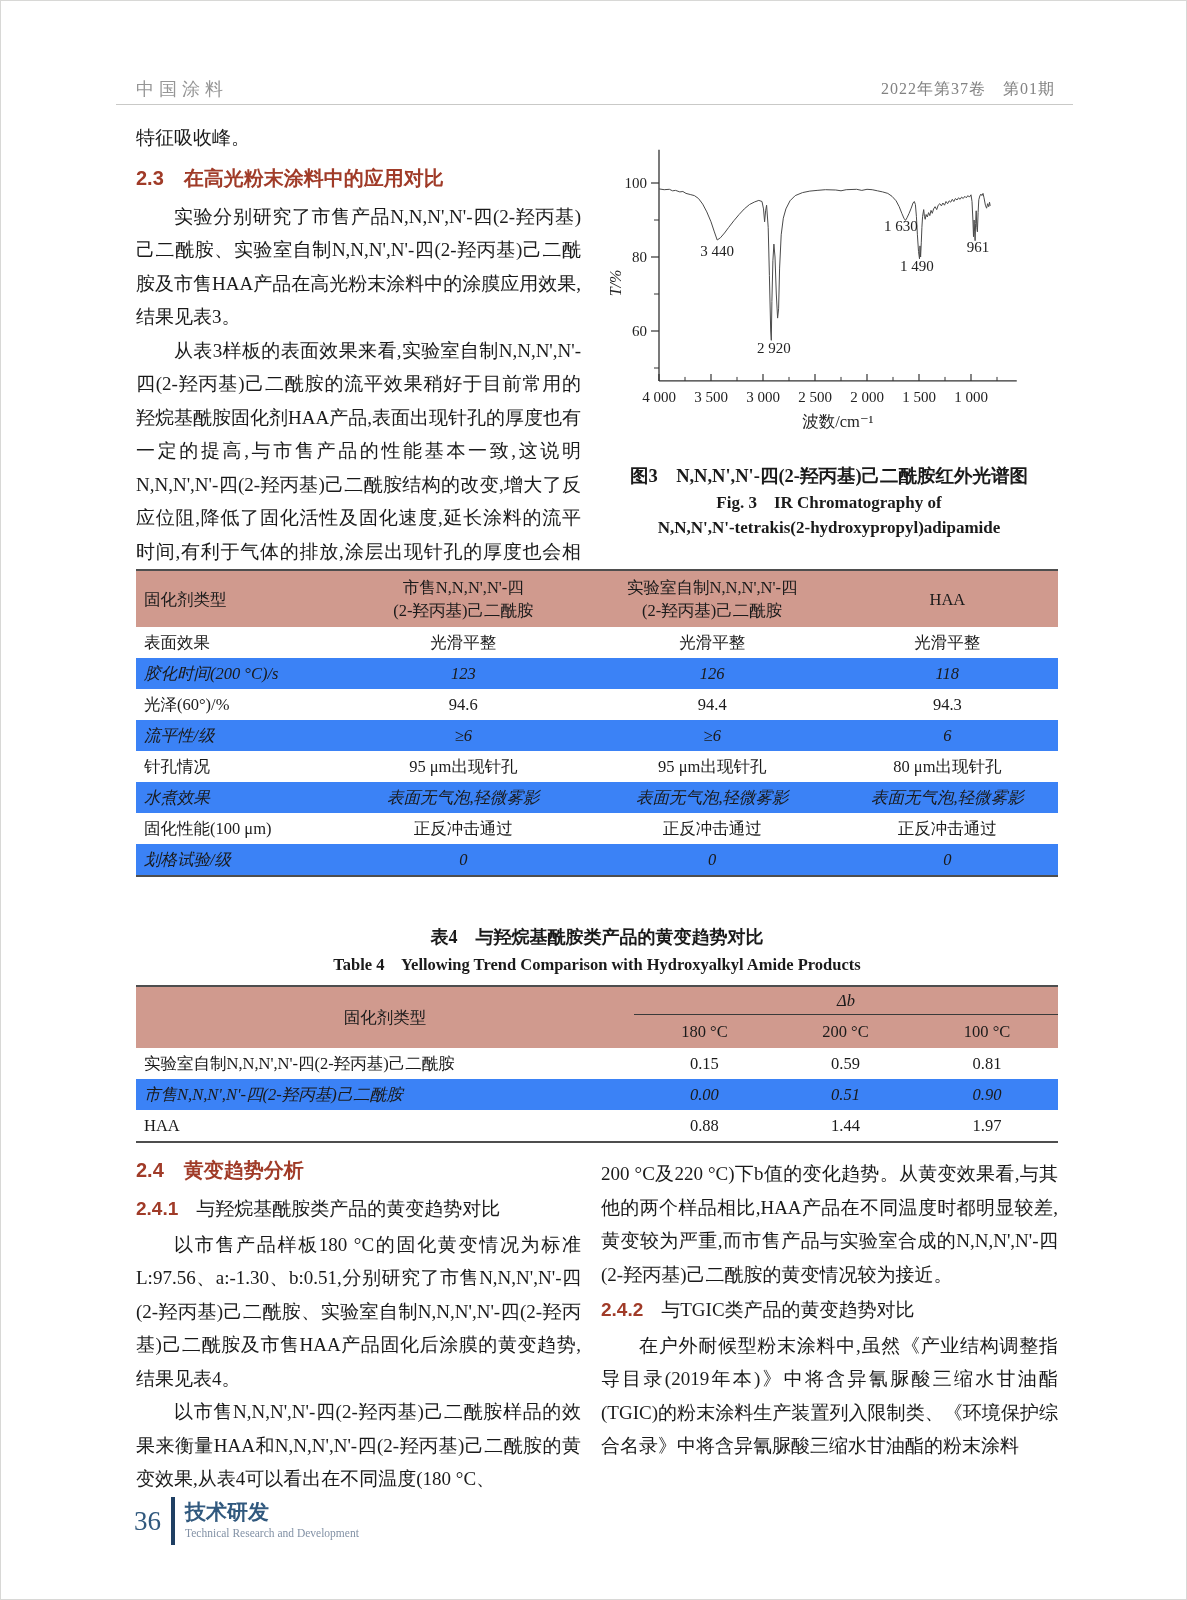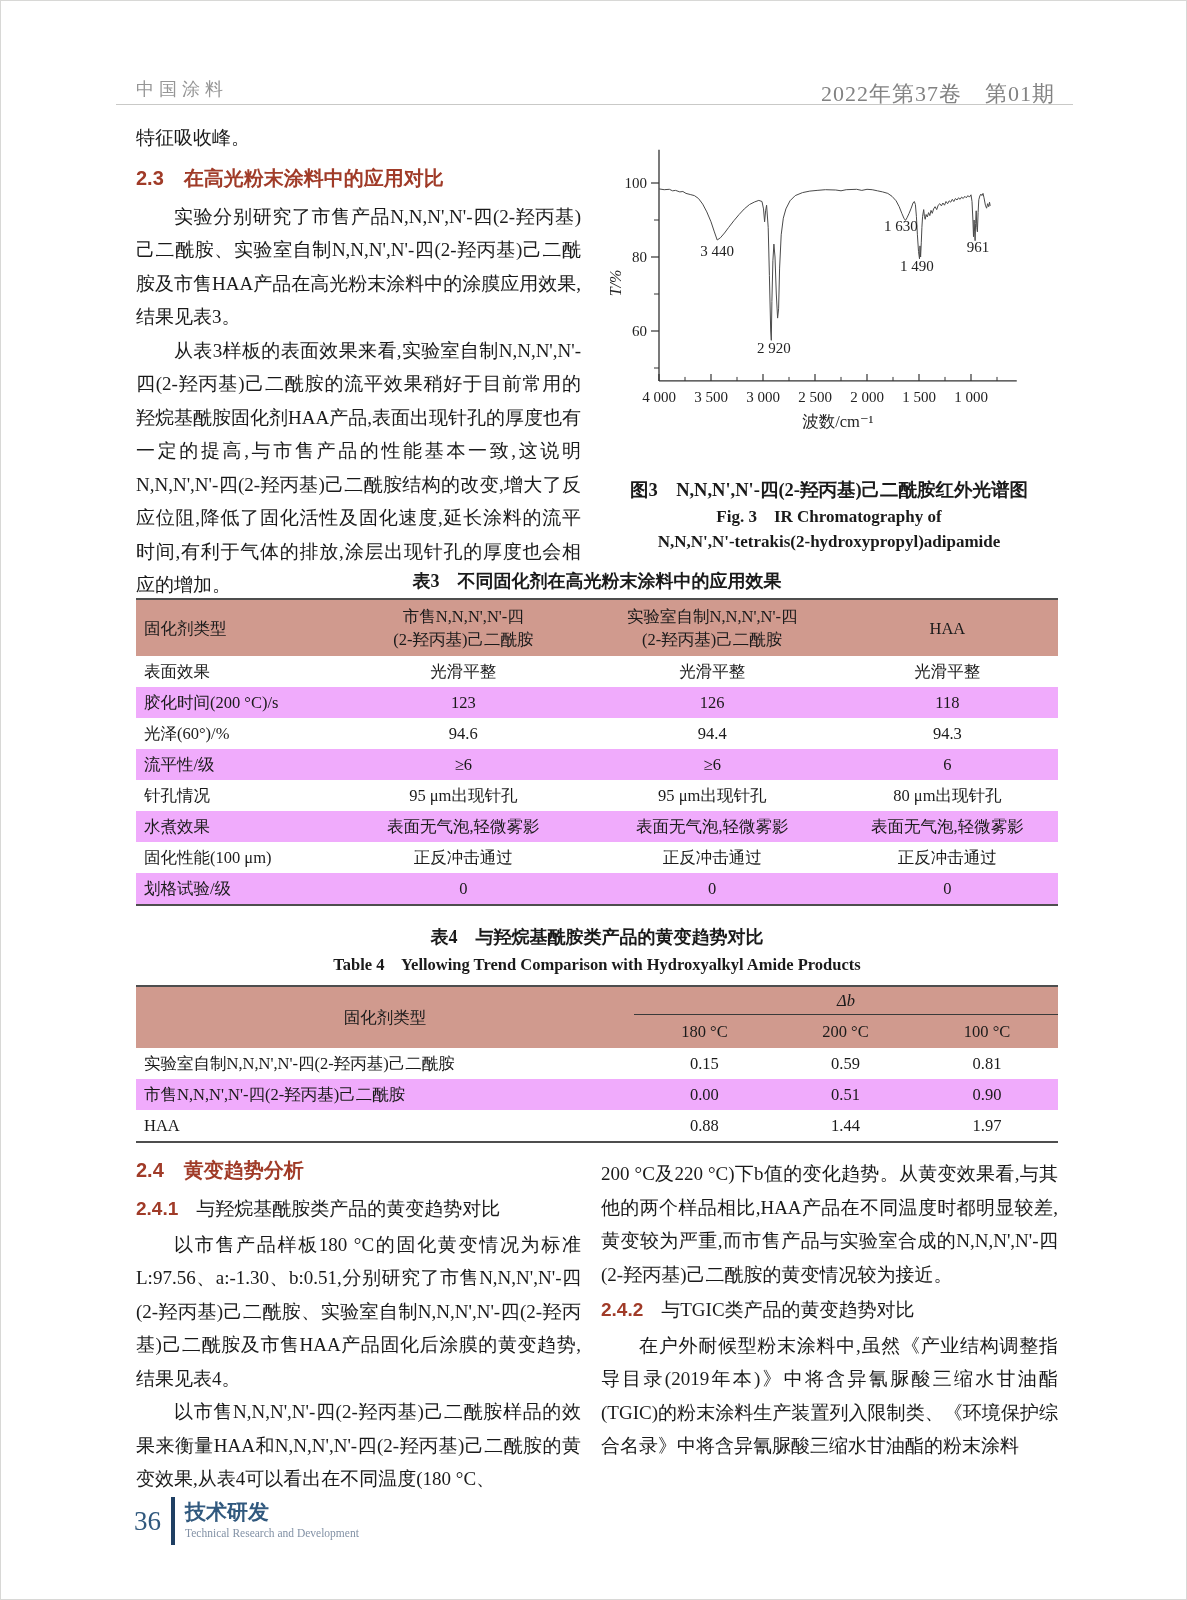--- a/index.html
+++ b/index.html
@@ -3,49 +3,49 @@
 <meta charset="utf-8">
 <style>
   html,body{margin:0;padding:0;background:#ffffff;}
   .page{
     position:relative; width:1187px; height:1600px; background:#ffffff;
     border:1px solid #d8d8d6; box-sizing:border-box; overflow:hidden;
     font-family:"Liberation Serif","DejaVu Serif",serif; color:#1a1a1a;
   }
   
   .hdr-left{position:absolute; left:135px; top:76px; font-size:18px; color:#969696; letter-spacing:5px;}
-  .hdr-right{position:absolute; right:131px; top:78px; font-size:22px; color:#828282; letter-spacing:1px;}
+  .hdr-right{position:absolute; right:131px; top:78px; font-size:16px; color:#828282; letter-spacing:1px;}
   .hdr-rule{position:absolute; left:115px; right:113px; top:103px; height:1px; background:#c9c9c7;}
   
   .col-left-top{position:absolute; left:135px; top:120px; width:445px;}
   .col-right-fig{position:absolute; left:598px; top:110px; width:460px;}
   .col-left-bot{position:absolute; left:135px; top:1156px; width:445px;}
   .col-right-bot{position:absolute; left:600px; top:1156px; width:457px;}
   p{margin:0; text-indent:2em; text-align:justify; line-height:33.5px; font-size:19px;}
   .noindent{text-indent:0;}
   .sec{margin:10px 0 8px 0; color:#a03b28; font-family:"Liberation Sans","DejaVu Sans",sans-serif; font-weight:bold; font-size:20px;}
   .sec .num{margin-right:20px;}
   .subsec{margin:2px 0 2px 0; font-size:19px; line-height:33.5px;}
   .subsec .num{color:#a03b28; font-family:"Liberation Sans","DejaVu Sans",sans-serif; font-weight:bold; margin-right:18px;margin-top:8px;}
   
-  .figcap-cn{margin-top:14px; text-align:center; font-weight:bold; font-size:18.5px; line-height:27px;}
+  .figcap-cn{text-align:center; font-weight:bold; font-size:18.5px; line-height:27px;}
   .figcap-en{text-align:center; font-weight:bold; font-size:17px; line-height:25px;}
   
   .tblwrap3{position:absolute; left:135px; top:568px; width:922px;}
   .tblwrap4{position:absolute; left:135px; top:924px; width:922px;}
   .tbl-title-cn{text-align:center; font-weight:bold; font-size:18px; margin-bottom:5px;}
   .tbl-title-en{text-align:center; font-weight:bold; font-size:16.5px; margin-bottom:9px;}
   table.datatable{border-collapse:collapse; width:100%; font-size:16.5px;
     border-top:2px solid #4e4e4e; border-bottom:2px solid #4e4e4e; table-layout:fixed;}
   table.datatable th{background:#d09a8e; font-weight:normal; text-align:center;
     white-space:pre-line; line-height:23px; padding:5px 4px;}
   table.datatable th.lblh{text-align:left; padding-left:8px;}
   table.datatable td{text-align:center; height:29px; padding:1px 4px; line-height:26px;}
   table.datatable td.lbl{text-align:left; padding-left:8px;}
-  table.datatable tr.shade td{background:#f0abfc;}
+  table.datatable tr.shade td{background:#3b82f6;font-style:italic;}
   
   .t4 th.grp{font-style:italic; border-bottom:1.5px solid #3a3a3a; padding:2px 4px;}
   .t4 th{padding:3px 4px;}
   .t4 td.lbl{padding-left:32px;}
   
   .footer{position:absolute; left:133px; top:1496px; display:flex; align-items:center;}
   .pageno{color:#31597e; font-size:27px; margin-right:10px;}
   .fbar{width:4px; height:48px; background:#1f3f63; margin-right:10px;}
   .fsec{color:#31597e; font-family:"Liberation Sans","DejaVu Sans",sans-serif; font-weight:bold; font-size:21px; line-height:24px;}
   .fsecen{color:#8291a5; font-size:11.5px; line-height:18px;}
@@ -109,21 +109,20 @@
           <text x="379.072" y="141.19" text-anchor="middle" font-size="15" fill="#222">961</text>
         </svg></div>
     <figcaption>
       <div class="figcap-cn">图3　N,N,N',N'-四(2-羟丙基)己二酰胺红外光谱图</div>
       <div class="figcap-en">Fig. 3　IR Chromatography of</div>
       <div class="figcap-en">N,N,N',N'-tetrakis(2-hydroxypropyl)adipamide</div>
     </figcaption>
   </figure>
 
   <div class="tblwrap3">
-    <div class="tbl-title-cn">表3　不同固化剂在高光粉末涂料中的应用效果</div>
     <table class="datatable">
       <colgroup>
           <col style="width:22%">
           <col style="width:27%">
           <col style="width:27%">
           <col style="width:24%">
         </colgroup>
       <thead>
         <tr>
           <th class="lblh">固化剂类型</th>

